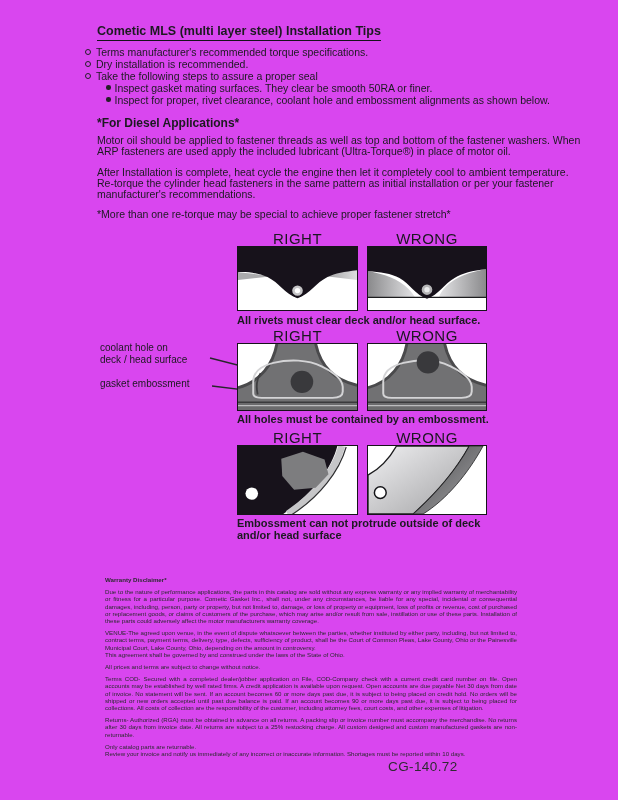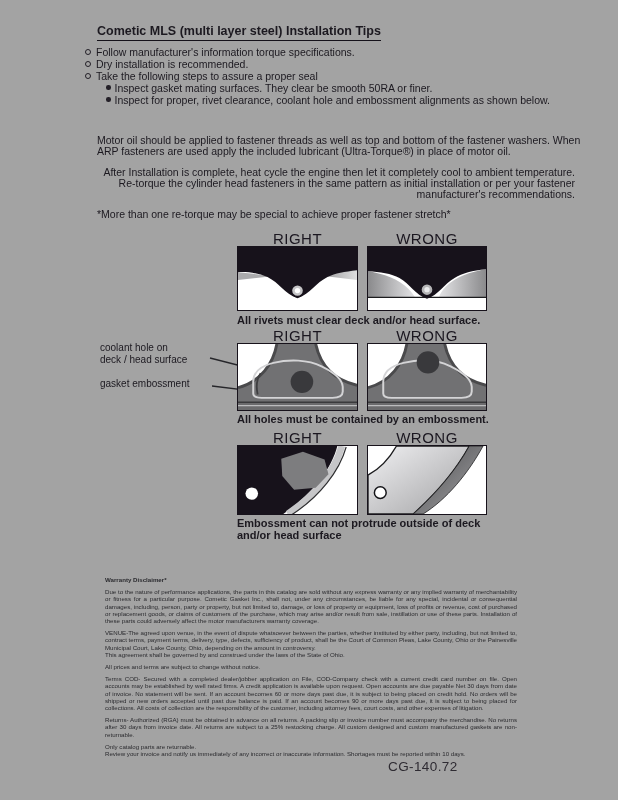--- a/index.html
+++ b/index.html
@@ -1,17 +1,17 @@
 <!DOCTYPE html>
 <html><head>
 <meta charset="utf-8">
 <style>
   html,body { margin:0; padding:0; background:#ffffff; }
   .page {
-    position:relative; width:618px; height:800px; background:#a3a3a3;
+    position:relative; width:618px; height:800px; background:#d946ef;
     font-family:"Liberation Sans", sans-serif; color:#1c1920; overflow:hidden;
   }
   .abs { position:absolute; }
   .page-title {
     left:97px; top:24px; font-size:12.5px; font-weight:bold;
     border-bottom:1.5px solid #15121a; padding-bottom:2px; white-space:nowrap;
   }
   .bullets { left:85px; top:46px; font-size:10.5px; line-height:12px; }
   .brow { display:flex; align-items:flex-start; white-space:nowrap; }
   .brow.sub { margin-left:21px; }
@@ -19,21 +19,21 @@
     width:4px; height:4px; border:1px solid #242028; border-radius:50%;
     margin:3px 5px 0 0; flex:0 0 auto;
   }
   .dot {
     width:4.5px; height:4.5px; background:#242028; border-radius:50%;
     margin:3px 4px 0 0; flex:0 0 auto;
   }
   .diesel-heading { left:97px; top:116px; font-size:12px; font-weight:bold; white-space:nowrap; }
   .bodypara { left:97px; font-size:10.5px; line-height:11px; }
   .p1 { top:135px; width:492px; }
-  .p2 { top:167px; width:478px;text-align:right; }
+  .p2 { top:167px; width:478px; }
   .note { top:209px; white-space:nowrap; }
   .dlabel {
     font-size:15px; letter-spacing:0.5px; color:#1b1720; text-align:center; white-space:nowrap;
   }
   .panel {
     position:absolute; border:1.8px solid #17121b; background:#fff; box-sizing:border-box;
   }
   .panel svg { display:block; width:100%; height:100%; }
   .caption { font-size:11px; color:#1c1920; white-space:nowrap;font-weight:bold; }
   .sidelabel { font-size:10px; line-height:11.5px; text-align:left; color:#1c1920; }
@@ -46,40 +46,41 @@
 </head>
 <body>
 
 <div class="page">
 
   <div class="abs page-title">Cometic MLS (multi layer steel) Installation Tips</div>
 
   <div class="abs bullets">
     <div class="brow">
       <span class="ring"></span>
-      <span>Follow manufacturer's information torque specifications.</span>
+      <span>Terms manufacturer's recommended torque specifications.</span>
     </div>
     <div class="brow">
       <span class="ring"></span>
       <span>Dry installation is recommended.</span>
     </div>
     <div class="brow">
       <span class="ring"></span>
       <span>Take the following steps to assure a proper seal</span>
     </div>
     <div class="brow sub">
       <span class="dot"></span>
       <span>Inspect gasket mating surfaces.  They clear be smooth 50RA or finer.</span>
     </div>
     <div class="brow sub">
       <span class="dot"></span>
       <span>Inspect for proper, rivet clearance, coolant hole and embossment alignments as shown below.</span>
     </div>
   </div>
 
+  <div class="abs diesel-heading">*For Diesel Applications*</div>
   <div class="abs bodypara p1">Motor oil should be applied to fastener threads as well as top and bottom of the fastener washers. When ARP fasteners are used apply the included lubricant (Ultra-Torque®) in place of motor oil.</div>
   <div class="abs bodypara p2">After Installation is complete, heat cycle the engine then let it completely cool to ambient temperature. Re-torque the cylinder head fasteners in the same pattern as initial installation or per your fastener manufacturer's recommendations.</div>
   <div class="abs bodypara note">*More than one re-torque may be special to achieve proper fastener stretch*</div>
 
   <div class="abs dlabel" style="left:237px;top:230px;width:121px;">RIGHT</div>
   <div class="abs dlabel" style="left:367px;top:230px;width:120px;">WRONG</div>
 
   <div class="panel" style="left:237px;top:246px;width:121px;height:65px;">
     <svg viewBox="0 0 121 65" preserveAspectRatio="none">
       <defs>

